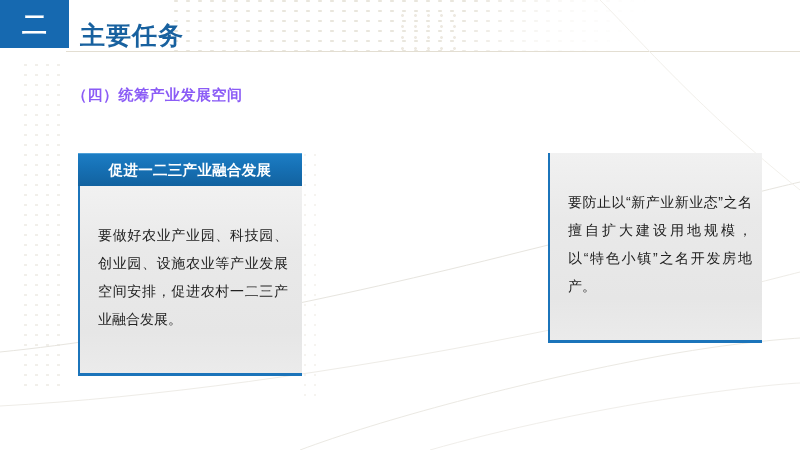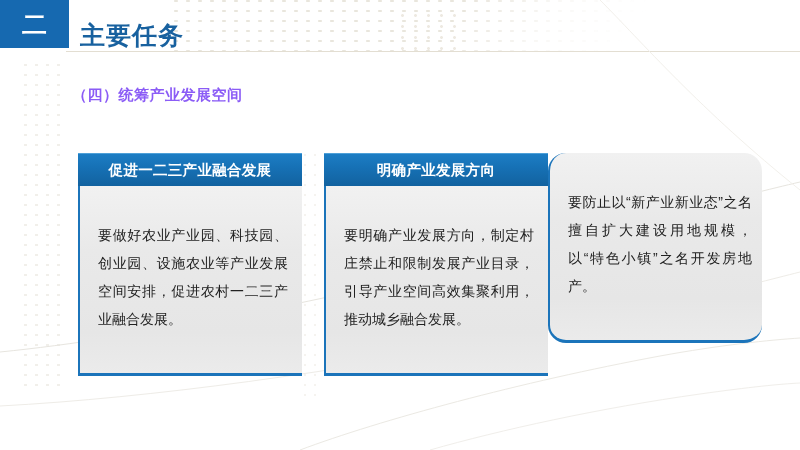--- a/index.html
+++ b/index.html
@@ -178,21 +178,21 @@
 
   .card-body {
     position: relative;
     height: 190px;
     box-sizing: border-box;
     background: linear-gradient(180deg, #f1f1f1 0%, #e9e9e9 35%, #e6e6e6 78%, #ebebeb 100%);
     border-left: 2px solid #1b74ba;
     border-bottom: 3px solid #1b74ba;
     padding: 35px 14px 0 18px;
   }
-  .card-3 .card-body { padding-right: 10px; border-radius: 18px; }
+  .card-3 .card-body { padding-right: 10px; }
 
   .card-text {
     color: #222222;
     font-size: 14px;
     line-height: 28px;
     text-align: justify;
     text-justify: inter-ideograph;
     letter-spacing: 0;
   }
 </style>
@@ -227,26 +227,20 @@
 
   <div class="cards">
 
     <div class="card card-1">
       <div class="card-head">促进一二三产业融合发展</div>
       <div class="card-body">
         <div class="card-text">要做好农业产业园、科技园、创业园、设施农业等产业发展空间安排，促进农村一二三产业融合发展。</div>
       </div>
     </div>
 
-    <div class="card card-2">
-      <div class="card-head">明确产业发展方向</div>
-      <div class="card-body">
-        <div class="card-text">要明确产业发展方向，制定村庄禁止和限制发展产业目录，引导产业空间高效集聚利用，推动城乡融合发展。</div>
-      </div>
-    </div>
 
     <div class="card card-3">
       <div class="card-body">
         <div class="card-text">要防止以“新产业新业态”之名擅自扩大建设用地规模，以“特色小镇”之名开发房地产。</div>
       </div>
     </div>
 
   </div>
 
 </div>

